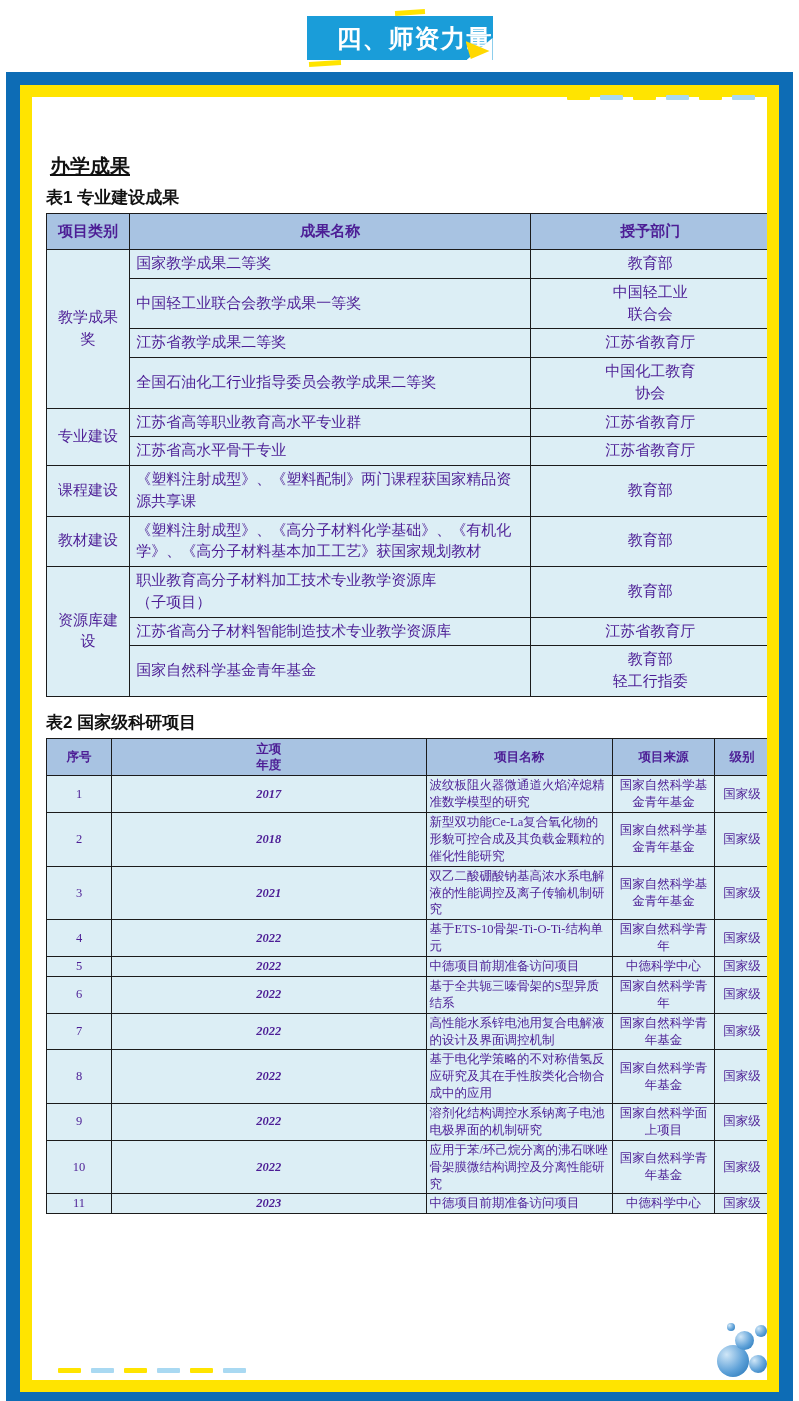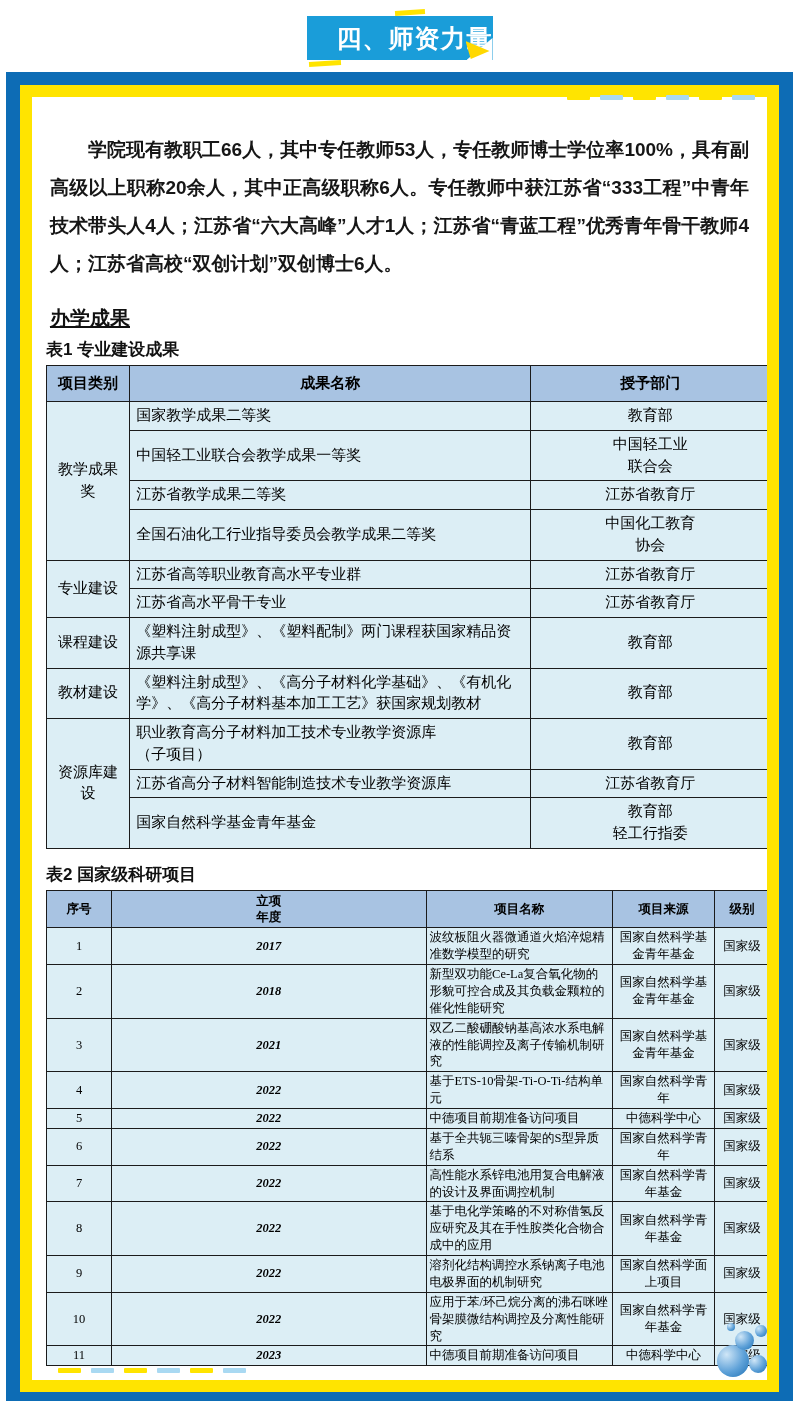--- a/index.html
+++ b/index.html
@@ -115,21 +115,21 @@
     font-weight: bold;
     color: #111111;
     margin: 6px 0 4px 0;
   }
   
   table {
     border-collapse: collapse;
     width: 724px;
     margin: 0 auto;
     font-family: "Liberation Serif", "DejaVu Serif", serif;
-    color: #000000;
+    color: #4c1d95;
     table-layout: fixed;
   }
   th, td {
     border: 1.6px solid #1b1b1b;
     white-space: pre-line;
     vertical-align: middle;
     text-align: center;
   }
   th { background: #a8c3e2; font-weight: bold; }
   td { background: #dceef5; }
@@ -191,21 +191,20 @@
   <div class="bubbles">
     <div class="bubble b1"></div>
     <div class="bubble b2"></div>
     <div class="bubble b3"></div>
     <div class="bubble b4"></div>
     <div class="bubble b5"></div>
   </div>
 
   <div class="content">
 
-    <p class="intro">学院现有教职工66人，其中专任教师53人，专任教师博士学位率100%，具有副高级以上职称20余人，其中正高级职称6人。专任教师中获江苏省“333工程”中青年技术带头人4人；江苏省“六大高峰”人才1人；江苏省“青蓝工程”优秀青年骨干教师4人；江苏省高校“双创计划”双创博士6人。</p>
 
     <h2 class="section-title">办学成果</h2>
 
     <div class="table-title">表1 专业建设成果</div>
     <table class="t1">
       <colgroup>
           <col class="c-cat">
           <col class="c-name">
           <col class="c-dept">
         </colgroup>

